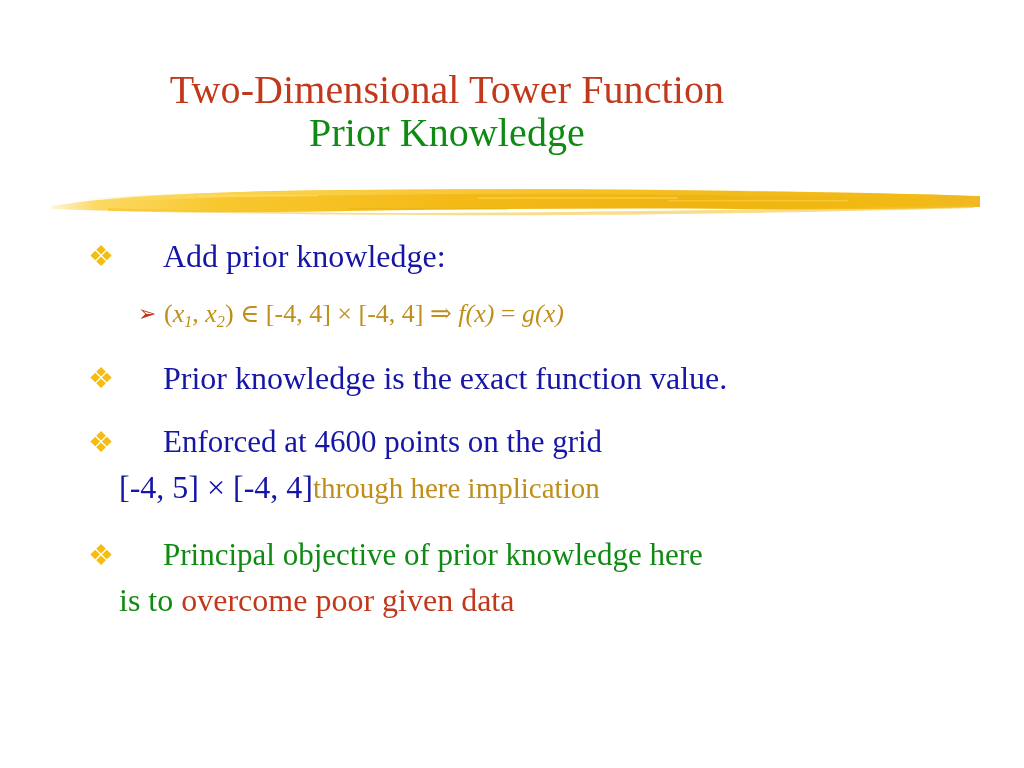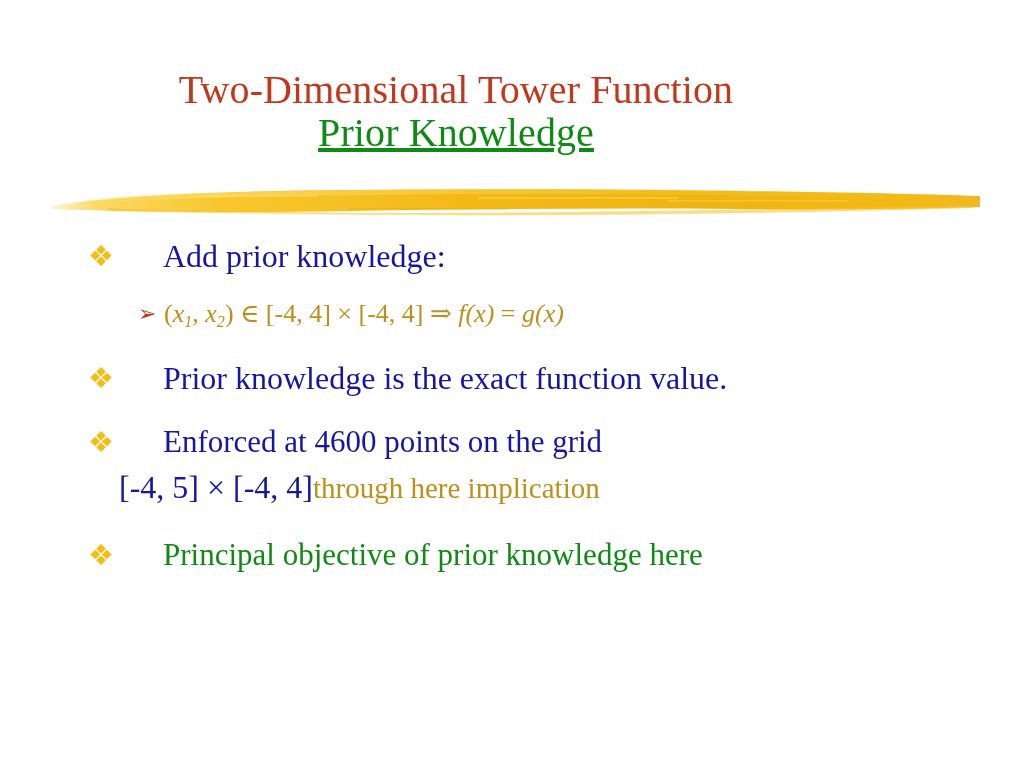--- a/index.html
+++ b/index.html
@@ -24,30 +24,29 @@
   }
 
   
   .title-block {
     position: absolute;
     top: 68px;
     left: 0;
     width: 894px;
     text-align: center;
     line-height: 1.08;
-    padding-left: 9px;
   }
   .title-line {
     font-size: 40px;
     font-weight: normal;
     letter-spacing: 0.1px;
     white-space: nowrap;
   }
   .title-line-1 { color: #c0391c; }
-  .title-line-2 { color: #0f8a12; text-decoration: underline; }
+  .title-line-2 { color: #0f8a12; }
 
   
   .brush {
     position: absolute;
     left: 48px;
     top: 178px;
     width: 936px;
     height: 46px;
     pointer-events: none;
   }
@@ -197,15 +196,18 @@
     <div class="cont-line">
       <span class="c-blue">[-4, 5] × [-4, 4]</span><span class="c-gold" style="font-size:29px">through here implication</span>
     </div>
 
     <div style="height:22px"></div>
 
     <div class="bullet-row">
       <span class="bullet-marker">❖</span>
       <span class="bullet-text c-green">Principal objective of prior knowledge here</span>
     </div>
+    <div class="cont-line">
+      <span class="c-green">is to </span><span class="c-red">overcome poor given data</span>
+    </div>
 
   </div>
 </div>
 
 </body></html>

